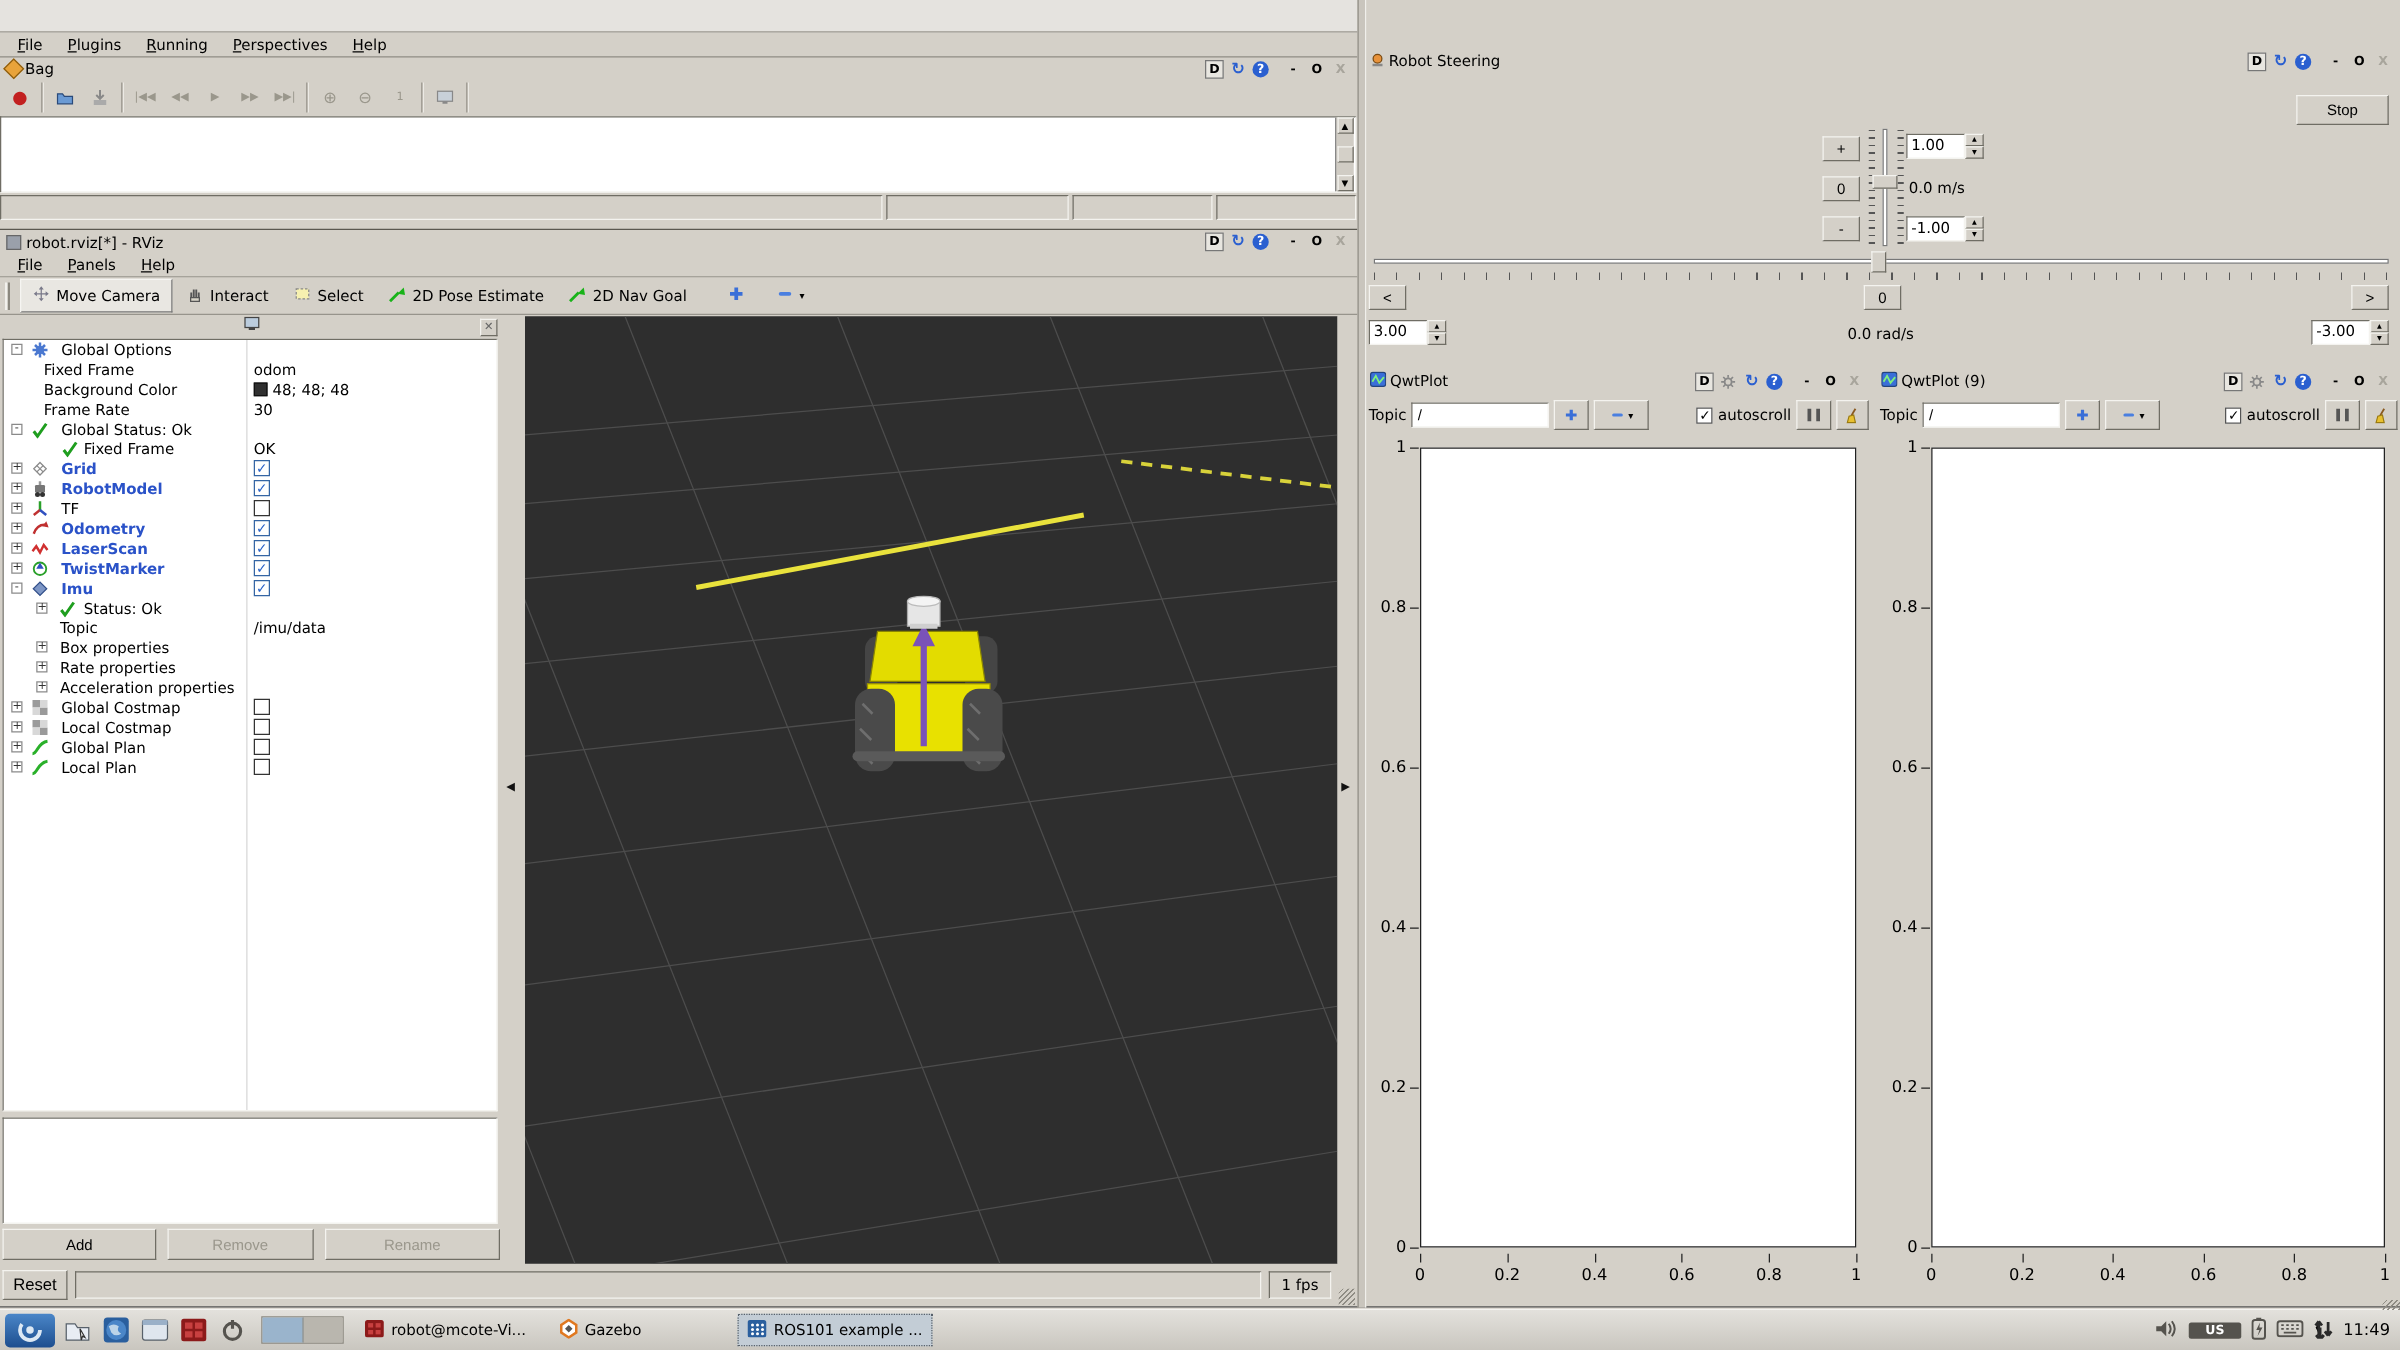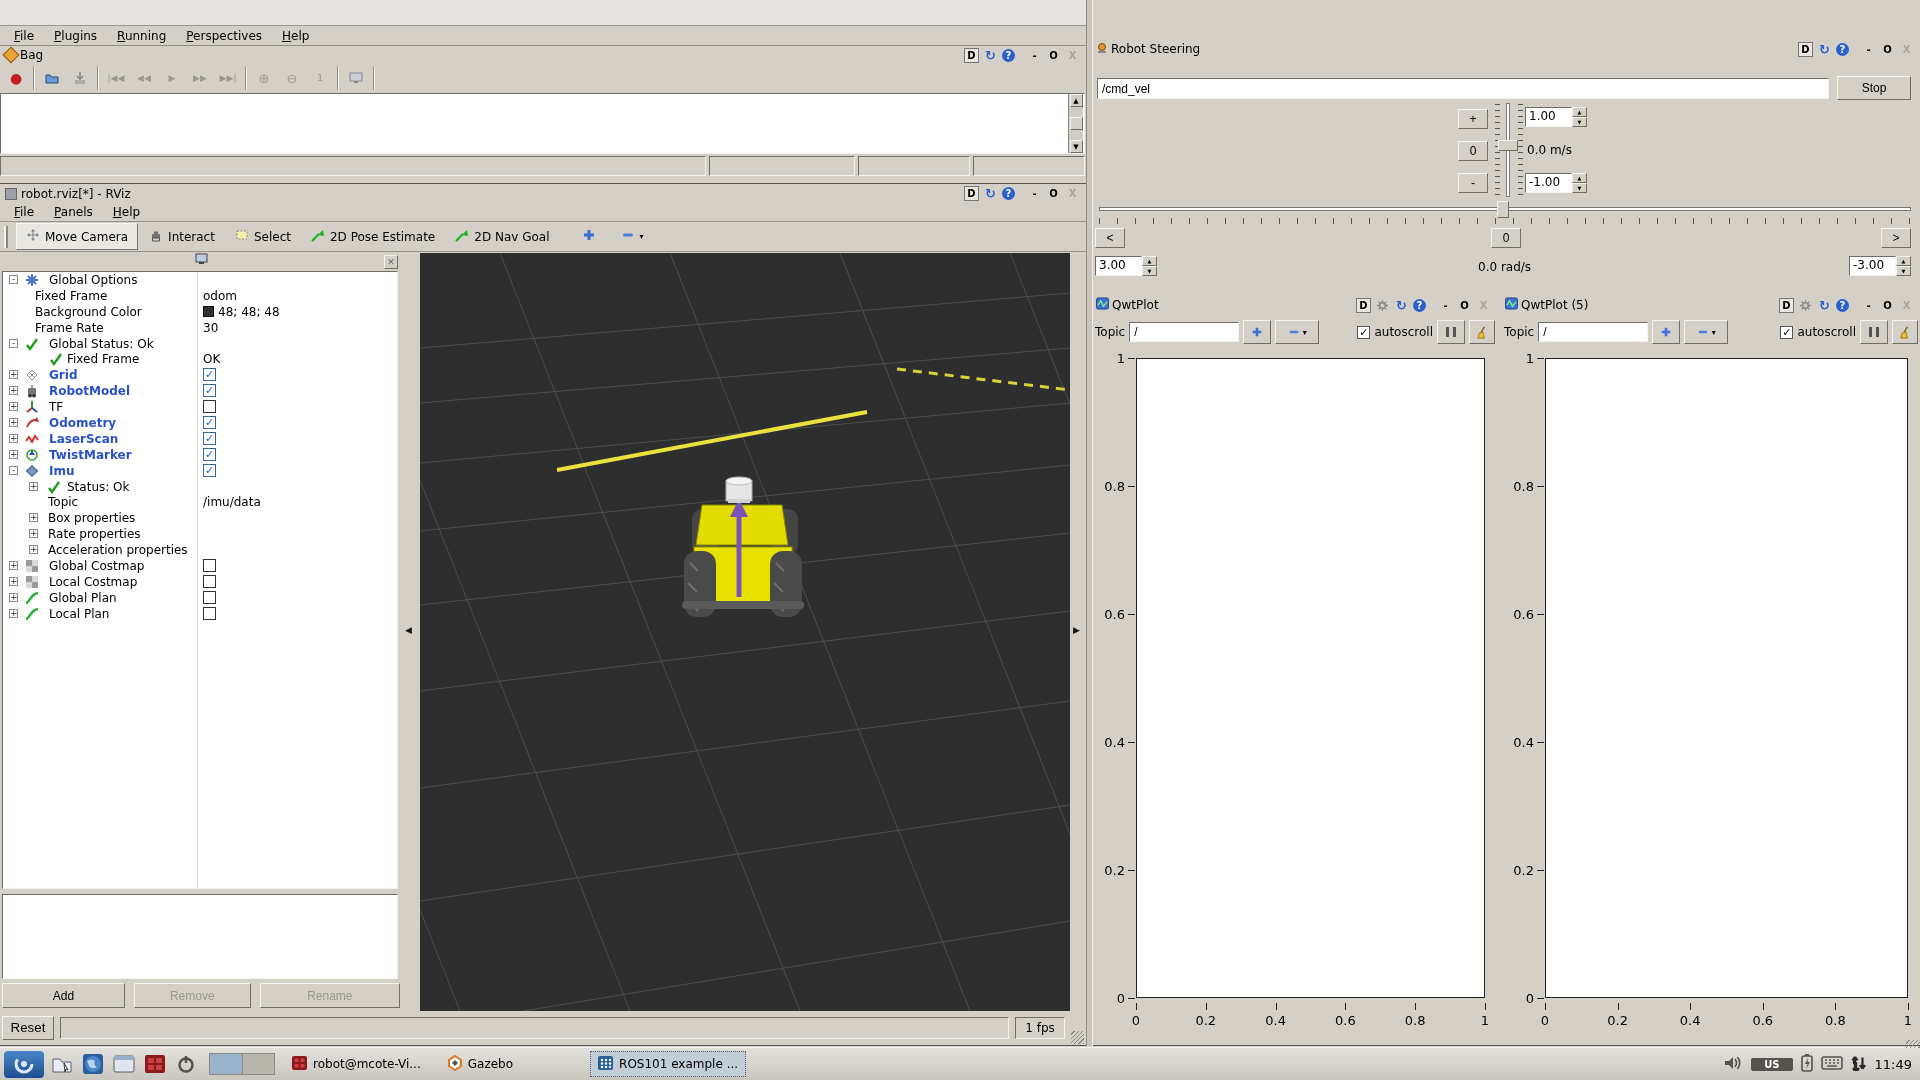--- a/index.html
+++ b/index.html
@@ -572,21 +572,20 @@
         <span class="wb-cluster">
             <span class="wb wb-dock">D</span>
             <span class="wb wb-refresh">↻</span>
             <span class="wb wb-help">?</span>
             <span style="width:4px"></span>
             <span class="wb wb-min">-</span>
             <span class="wb wb-max">O</span>
             <span class="wb wb-close">X</span>
           </span>
       </div>
-      <input id="steer-topic" class="sunken" value="/cmd_vel" style="">
       <button id="stop-btn" class="btn3d">Stop</button>
 
       <button class="sq-btn btn3d" style="left:365px; top:69px;">+</button>
       <button class="sq-btn btn3d" style="left:365px; top:101px;">0</button>
       <button class="sq-btn btn3d" style="left:365px; top:133px;">-</button>
       <div class="vticks" style="left:402px; top:64px; height:92px;"></div>
       <div class="vticks" style="left:425px; top:64px; height:92px;"></div>
       <div id="vslider-track"></div>
       <div id="vslider-handle" class="btn3d"></div>
 
@@ -711,21 +710,21 @@
           <span class="xt" style="left:100%">1</span>
           <span class="xtm" style="left:100%"></span>
         </div>
       </div>
     <div id="plot2" class="plot-panel">
         <div class="dock-title">
       <span><svg width="13" height="13" viewBox="0 0 14 14">
               <rect x="0.5" y="1" width="13" height="12" rx="2" fill="#3a6fd8" stroke="#23447e"></rect>
               <path d="M2 9 L5 4 L8 10 L12 5" stroke="#7ef07e" stroke-width="1.6" fill="none"></path>
             </svg></span>
-      <span class="ttl">QwtPlot (5)</span>
+      <span class="ttl">QwtPlot (9)</span>
       <span class="wb-cluster">
             <span class="wb wb-dock">D</span>
             <span class="wb">
               <svg width="13" height="13" viewBox="0 0 14 14">
                 <circle cx="7" cy="7" r="3" fill="none" stroke="#888" stroke-width="1.6"></circle>
                 <path d="M7 1v2.5 M7 10.5V13 M1 7h2.5 M10.5 7H13 M2.8 2.8l1.8 1.8 M9.4 9.4l1.8 1.8 M11.2 2.8L9.4 4.6 M4.6 9.4l-1.8 1.8" stroke="#888" stroke-width="1.4"></path>
               </svg>
             </span>
             <span class="wb wb-refresh">↻</span>
             <span class="wb wb-help">?</span>

